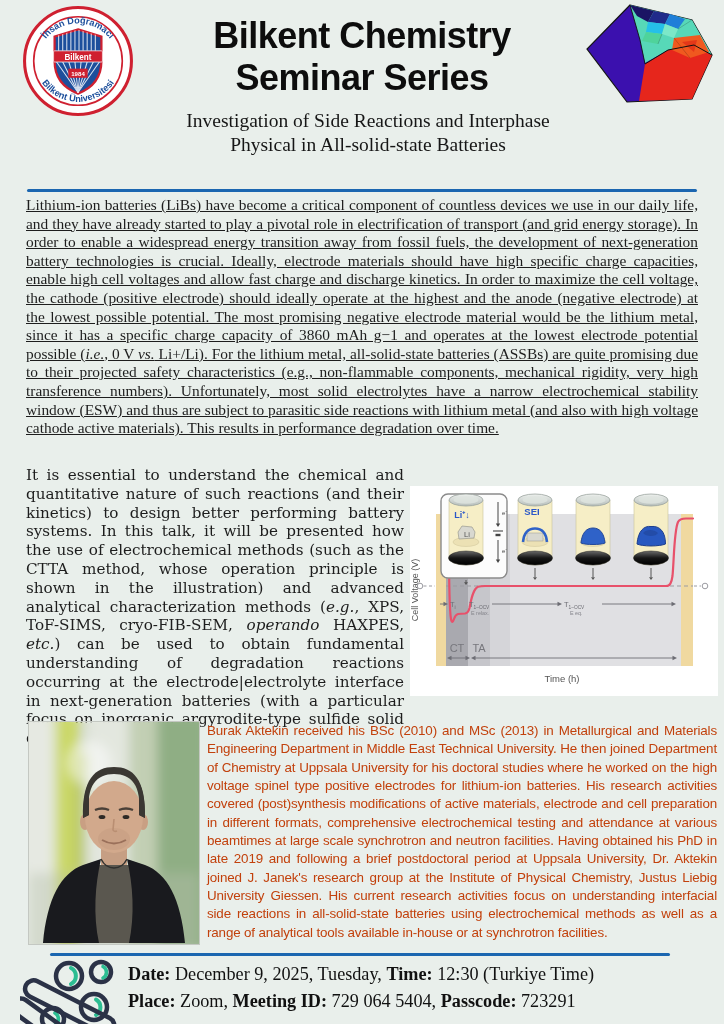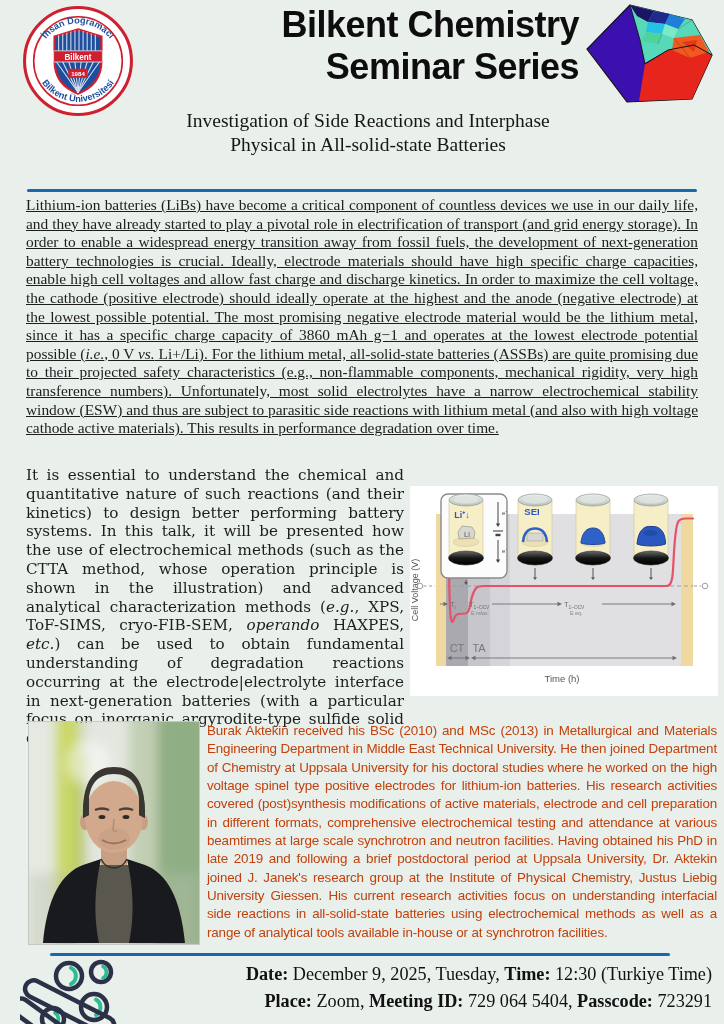--- a/index.html
+++ b/index.html
@@ -2,21 +2,21 @@
 <html><head>
 <meta charset="utf-8">
 <style>
   html,body{margin:0;padding:0;}
   body{width:724px;height:1024px;overflow:hidden;background:#e9efeb;
        font-family:"Liberation Serif",serif;color:#1d1d1d;}
   .page{position:relative;width:724px;height:1024px;overflow:hidden;}
 
   
   .logo{position:absolute;left:22px;top:5px;width:112px;height:112px;}
-  .titleblock{position:absolute;left:145px;right:145px;top:4px;text-align:right;}
+  .titleblock{position:absolute;left:145px;right:145px;top:15px;text-align:center;}
   .titleblock .t{font-family:"Liberation Sans",sans-serif;font-weight:700;
                  font-size:36px;line-height:42px;color:#0d0d0d;letter-spacing:-.5px;}
   .hexart{position:absolute;right:2px;top:2px;width:140px;height:106px;}
 
   .subtitle{position:absolute;left:72px;right:60px;top:109px;text-align:center;
             font-size:19.5px;line-height:23.5px;color:#161616;}
 
   .rule{position:absolute;height:3px;background:#1b66b0;border-radius:2px;}
   .rule-top{left:27px;right:27px;top:189px;}
   .rule-bottom{left:50px;right:54px;top:953px;}
@@ -31,21 +31,21 @@
                background:#ffffff;}
 
   
   .photo{position:absolute;left:28px;top:721px;width:170px;height:222px;
          border:1px solid #c4c8c2;}
   .bio{position:absolute;left:207px;top:722px;width:510px;text-align:justify;
        font-family:"Liberation Sans",sans-serif;font-size:13.4px;
        line-height:18.35px;color:#c2410c;letter-spacing:-.15px;}
 
   
-  .footer-text{position:absolute;left:128px;right:12px;top:961px;text-align:right;
+  .footer-text{position:absolute;left:128px;right:12px;top:961px;text-align:left;
                font-size:18.2px;line-height:26.5px;color:#111;}
   .footer-text .lbl{font-weight:700;}
   .footer-text .sp{white-space:pre;}
   .tubesicon{position:absolute;left:20px;top:955px;width:155px;height:69px;}
 
   i{font-style:italic;}
 </style>
 </head>
 <body>
 

